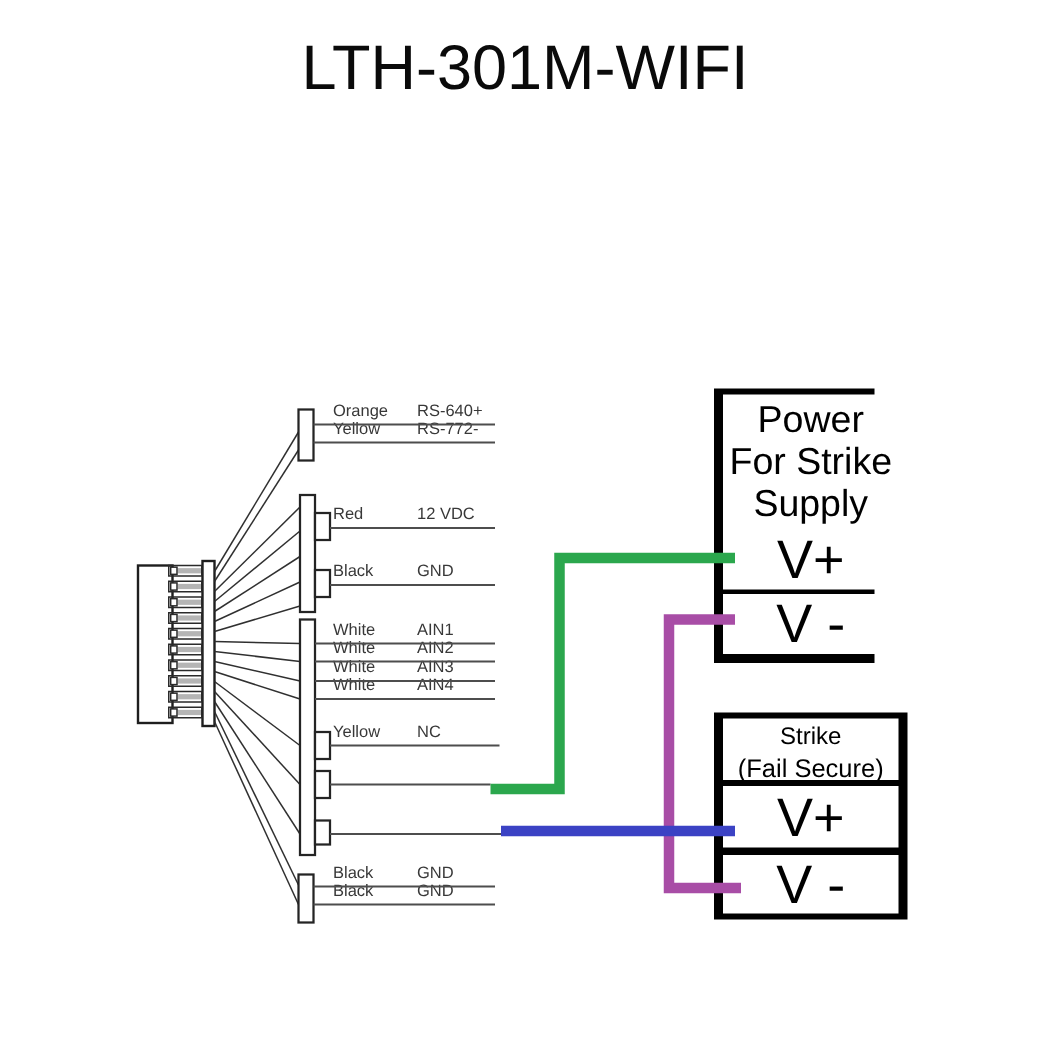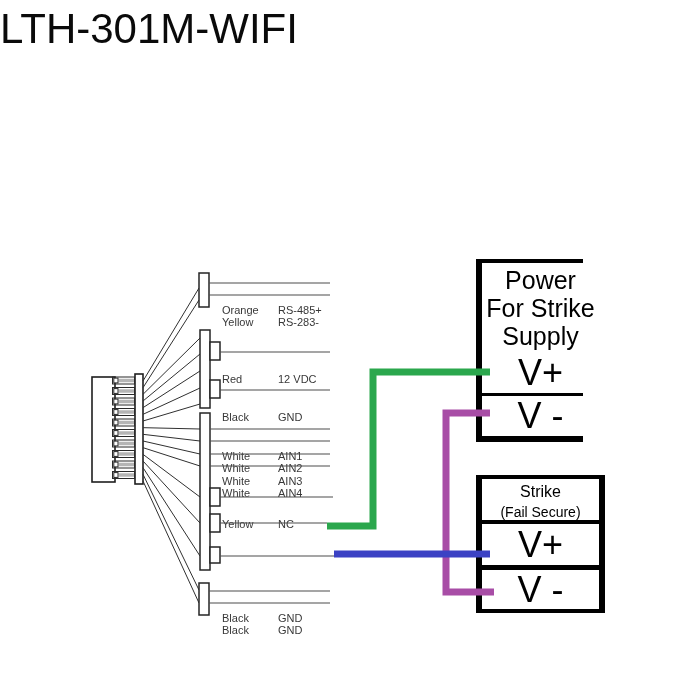--- a/index.html
+++ b/index.html
@@ -1,50 +1,50 @@
 <!DOCTYPE html>
 <html><head>
 <meta charset="utf-8">
 <style>
   html,body{margin:0;padding:0;background:#ffffff;}
   .stage{position:relative;width:700px;height:700px;background:#ffffff;overflow:hidden;
          font-family:"Liberation Sans",sans-serif;color:#000;}
   
-  .title{position:absolute;top:4px;left:0;width:100%;z-index:1;}
+  .title{position:absolute;top:20px;left:0;width:100%;text-align:center;z-index:1;}
   .title div{font-size:42px;line-height:50px;color:#0a0a0a;}
   
-  .wire-row{position:absolute;left:222px;width:140px;height:14px;font-size:11px;color:#383838;z-index:2;margin-top:36px;}
+  .wire-row{position:absolute;left:222px;width:140px;height:14px;font-size:11px;color:#383838;z-index:2;}
   .wire-row .wcolor{position:absolute;left:0;top:0;white-space:nowrap;}
   .wire-row .wfunc{position:absolute;left:56px;top:0;white-space:nowrap;}
   
   svg.overlay{position:absolute;left:0;top:0;z-index:3;}
   
   .termbox{position:absolute;background:#000;z-index:1;}
   .tinner{position:absolute;left:6px;width:117px;background:#fff;text-align:center;overflow:hidden;}
   .ps-title{font-size:25px;line-height:28px;padding-top:3px;}
   .strike-title-line{font-size:16px;line-height:24px;padding-top:1px;}
-  .strike-sub{font-size:14px;line-height:17px;}
+  .strike-sub{font-size:17px;line-height:17px;}
   .term-v{font-size:36px;}
 </style>
 </head>
 <body>
 
 <div class="stage">
 
   <div class="title">
     <div>LTH-301M-WIFI</div>
   </div>
 
   <div class="wire-row" style="top:268px">
     <span class="wcolor">Orange</span>
-    <span class="wfunc">RS-485+</span>
+    <span class="wfunc">RS-640+</span>
   </div>
   <div class="wire-row" style="top:280px">
     <span class="wcolor">Yellow</span>
-    <span class="wfunc">RS-283-</span>
+    <span class="wfunc">RS-772-</span>
   </div>
   <div class="wire-row" style="top:337px">
     <span class="wcolor">Red</span>
     <span class="wfunc">12 VDC</span>
   </div>
   <div class="wire-row" style="top:375px">
     <span class="wcolor">Black</span>
     <span class="wfunc">GND</span>
   </div>
   <div class="wire-row" style="top:414px">

